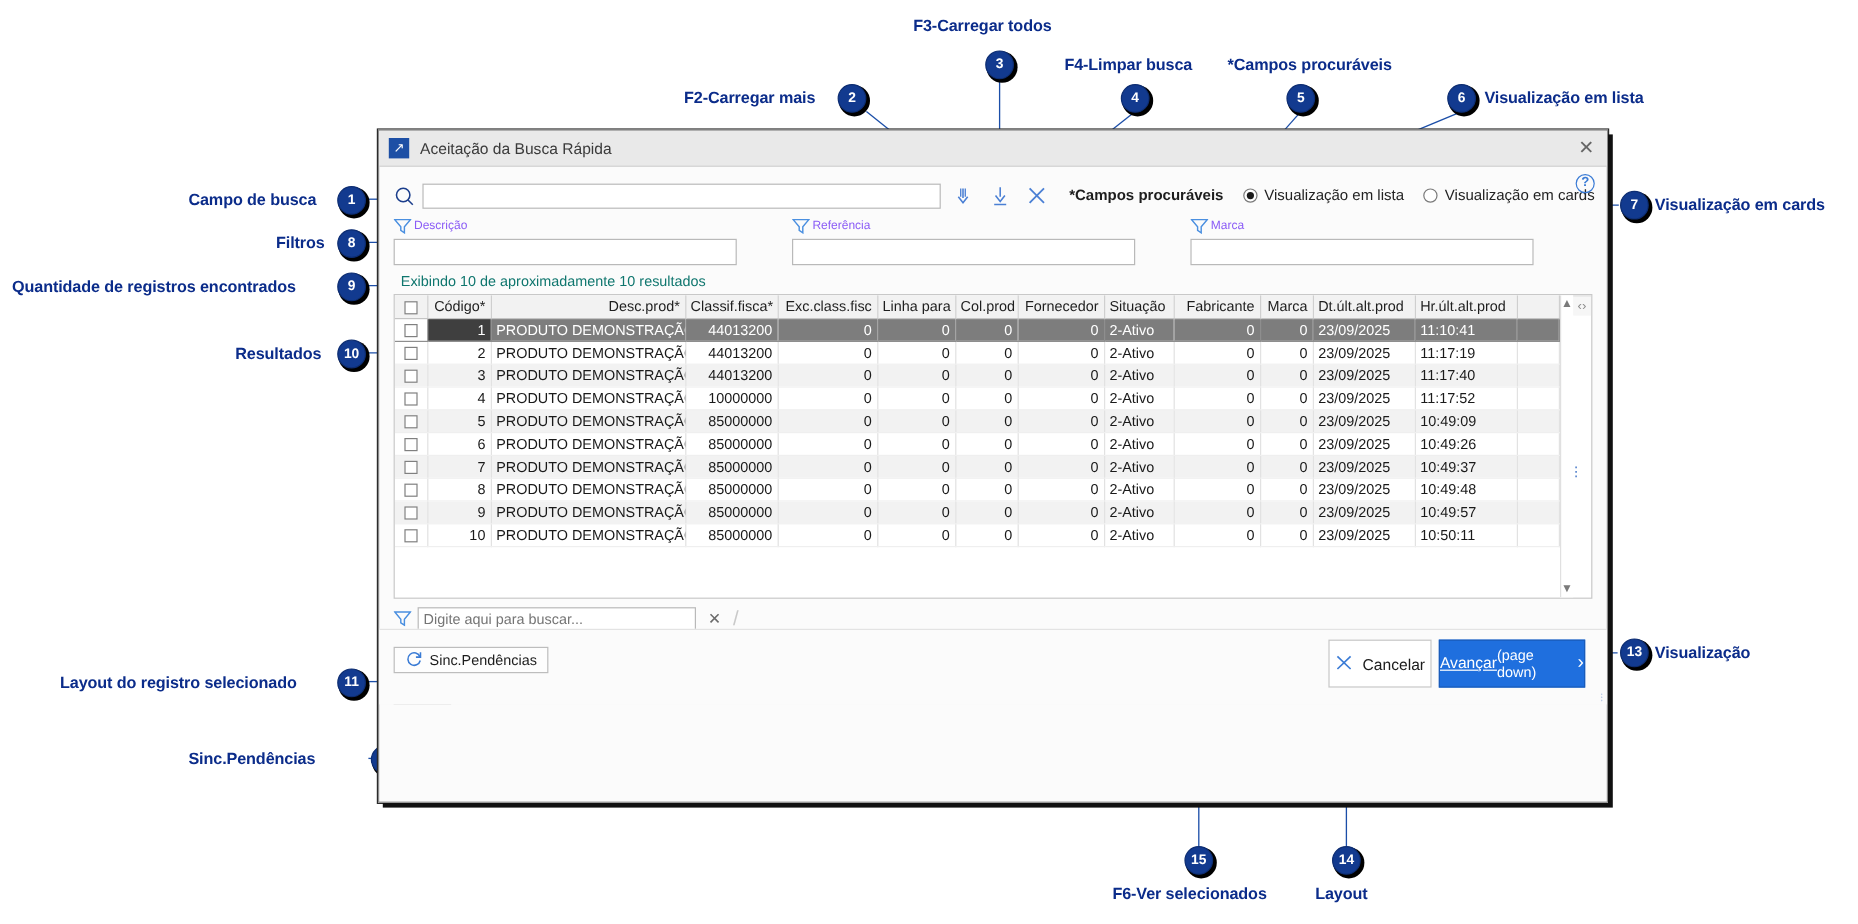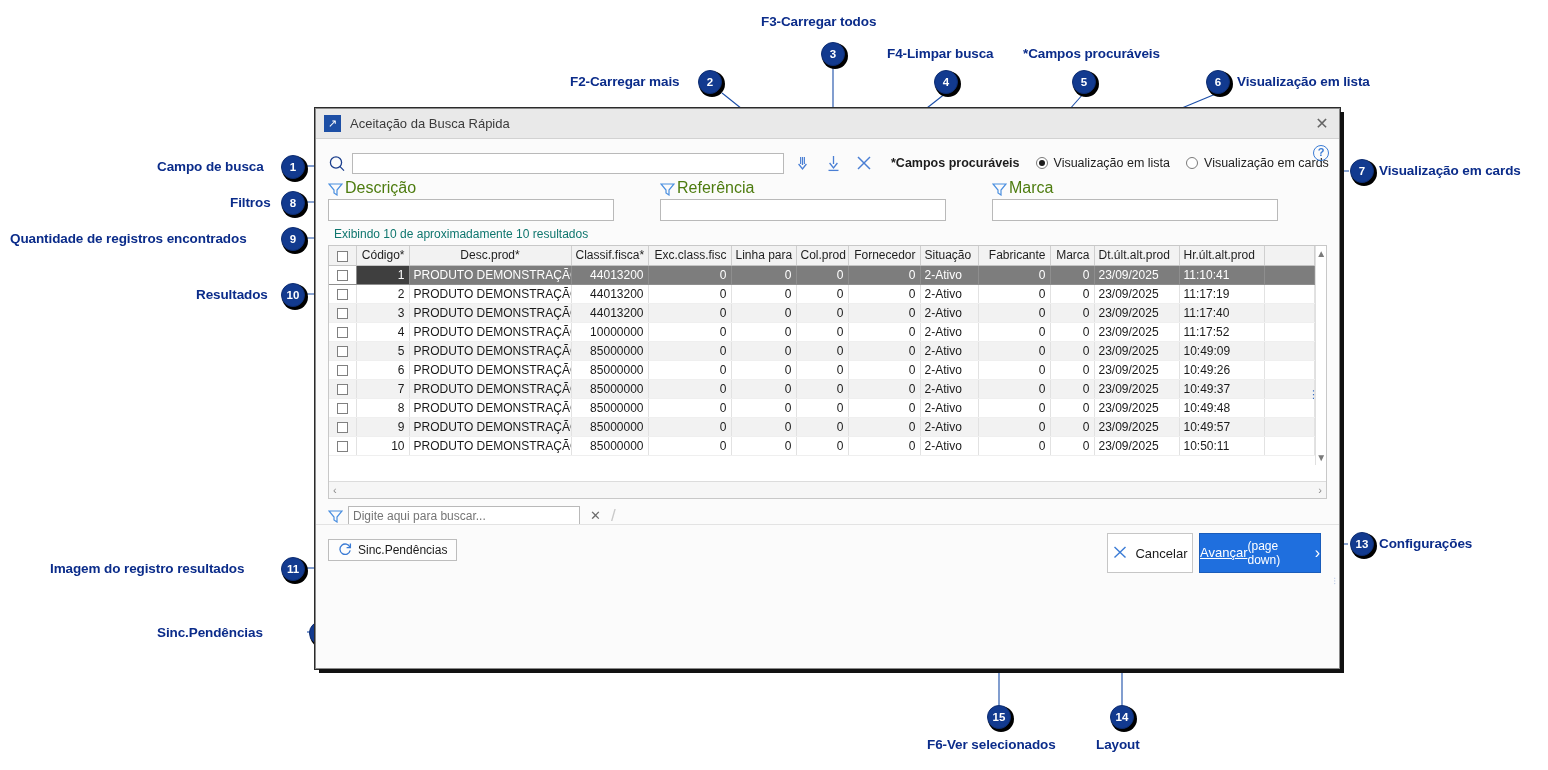--- a/index.html
+++ b/index.html
@@ -107,41 +107,40 @@
   }
   .radio-lbl{ font-size:12.5px;color:#222; }
 
   
   .filters{
     display:flex; padding:2px 0 0 12px; gap:0;
   }
   .filter-col{ margin-right:46px; }
   .filter-head{ display:flex;align-items:center;height:18px; }
   .funnel{ width:15px;height:13px;margin-right:2px; }
-  .filter-lbl{ font-size:16px;color:#4d7c0f; }
+  .filter-lbl{ font-size:10px;color:#8b5cf6; }
   .filter-input{
     height:22px;border:1px solid #b9b9b9;background:#fff;
     font-size:12px;padding:0 4px;margin-top:2px;display:block;
     font-family:"Liberation Sans",sans-serif;
   }
   .f1{ width:286px; } .f2{ width:286px; } .f3{ width:286px; }
 
   .exibindo{
     font-size:12px;color:#0f766e;padding:6px 0 4px 18px;
   }
 
   
   .grid-wrap{
     margin:0 12px;
     border:1px solid #c8c8c8;
     background:#fff;
     height:254px;
-    display:flex;flex-direction:column;
+    display:flex;flex-direction:row;
     overflow:hidden;
-    gap:16px;
   }
   .grid-scroll{ flex:1 1 auto; display:flex; }
   table.grid{
     border-collapse:collapse;
     font-size:12px;
     width:100%;
     table-layout:fixed;
   }
   table.grid th{
     background:#f2f2f2;
@@ -308,27 +307,27 @@
 
 <div class="anno-label" style="left:230px;top:195px;">Filtros</div>
 <div class="badge" style="left:281px;top:191px;">8</div>
 
 <div class="anno-label" style="left:10px;top:231px;">Quantidade de registros encontrados</div>
 <div class="badge" style="left:281px;top:227px;">9</div>
 
 <div class="anno-label" style="left:196px;top:287px;">Resultados</div>
 <div class="badge" style="left:281px;top:283px;">10</div>
 
-<div class="anno-label" style="left:50px;top:561px;">Imagem do registro resultados</div>
+<div class="anno-label" style="left:50px;top:561px;">Layout do registro selecionado</div>
 <div class="badge" style="left:281px;top:557px;">11</div>
 
 <div class="anno-label" style="left:157px;top:625px;">Sinc.Pendências</div>
 <div class="badge" style="left:281px;top:621px;margin-left:28px;">12</div>
 
-<div class="anno-label" style="left:1379px;top:536px;">Configurações</div>
+<div class="anno-label" style="left:1379px;top:536px;">Visualização</div>
 <div class="badge" style="left:1350px;top:532px;">13</div>
 
 <div class="anno-label" style="left:1096px;top:737px;">Layout</div>
 <div class="badge" style="left:1110px;top:705px;">14</div>
 
 <div class="anno-label" style="left:927px;top:737px;">F6-Ver selecionados</div>
 <div class="badge" style="left:987px;top:705px;">15</div>
 
 <div class="window">
 
@@ -439,21 +438,21 @@
               <col style="width:72px">
                 <col style="width:44px">
                 <col style="width:85px">
               <col style="width:85px">
                 <col style="">
             </colgroup>
             <thead>
               <tr>
                 <th class="cell-chk"><span class="cb"></span></th>
                 <th class="num">Código*</th>
-                <th style="text-align:center">Desc.prod*</th>
+                <th style="text-align:right">Desc.prod*</th>
                 <th class="num">Classif.fisca*</th>
                 <th class="num">Exc.class.fisc</th>
                 <th class="num">Linha para</th>
                 <th class="num">Col.prod</th>
                 <th class="num">Fornecedor</th>
                 <th style="text-align:left">Situação</th>
                 <th class="num">Fabricante</th>
                 <th class="num">Marca</th>
                 <th style="text-align:left">Dt.últ.alt.prod</th>
                 <th style="text-align:left">Hr.últ.alt.prod</th>

